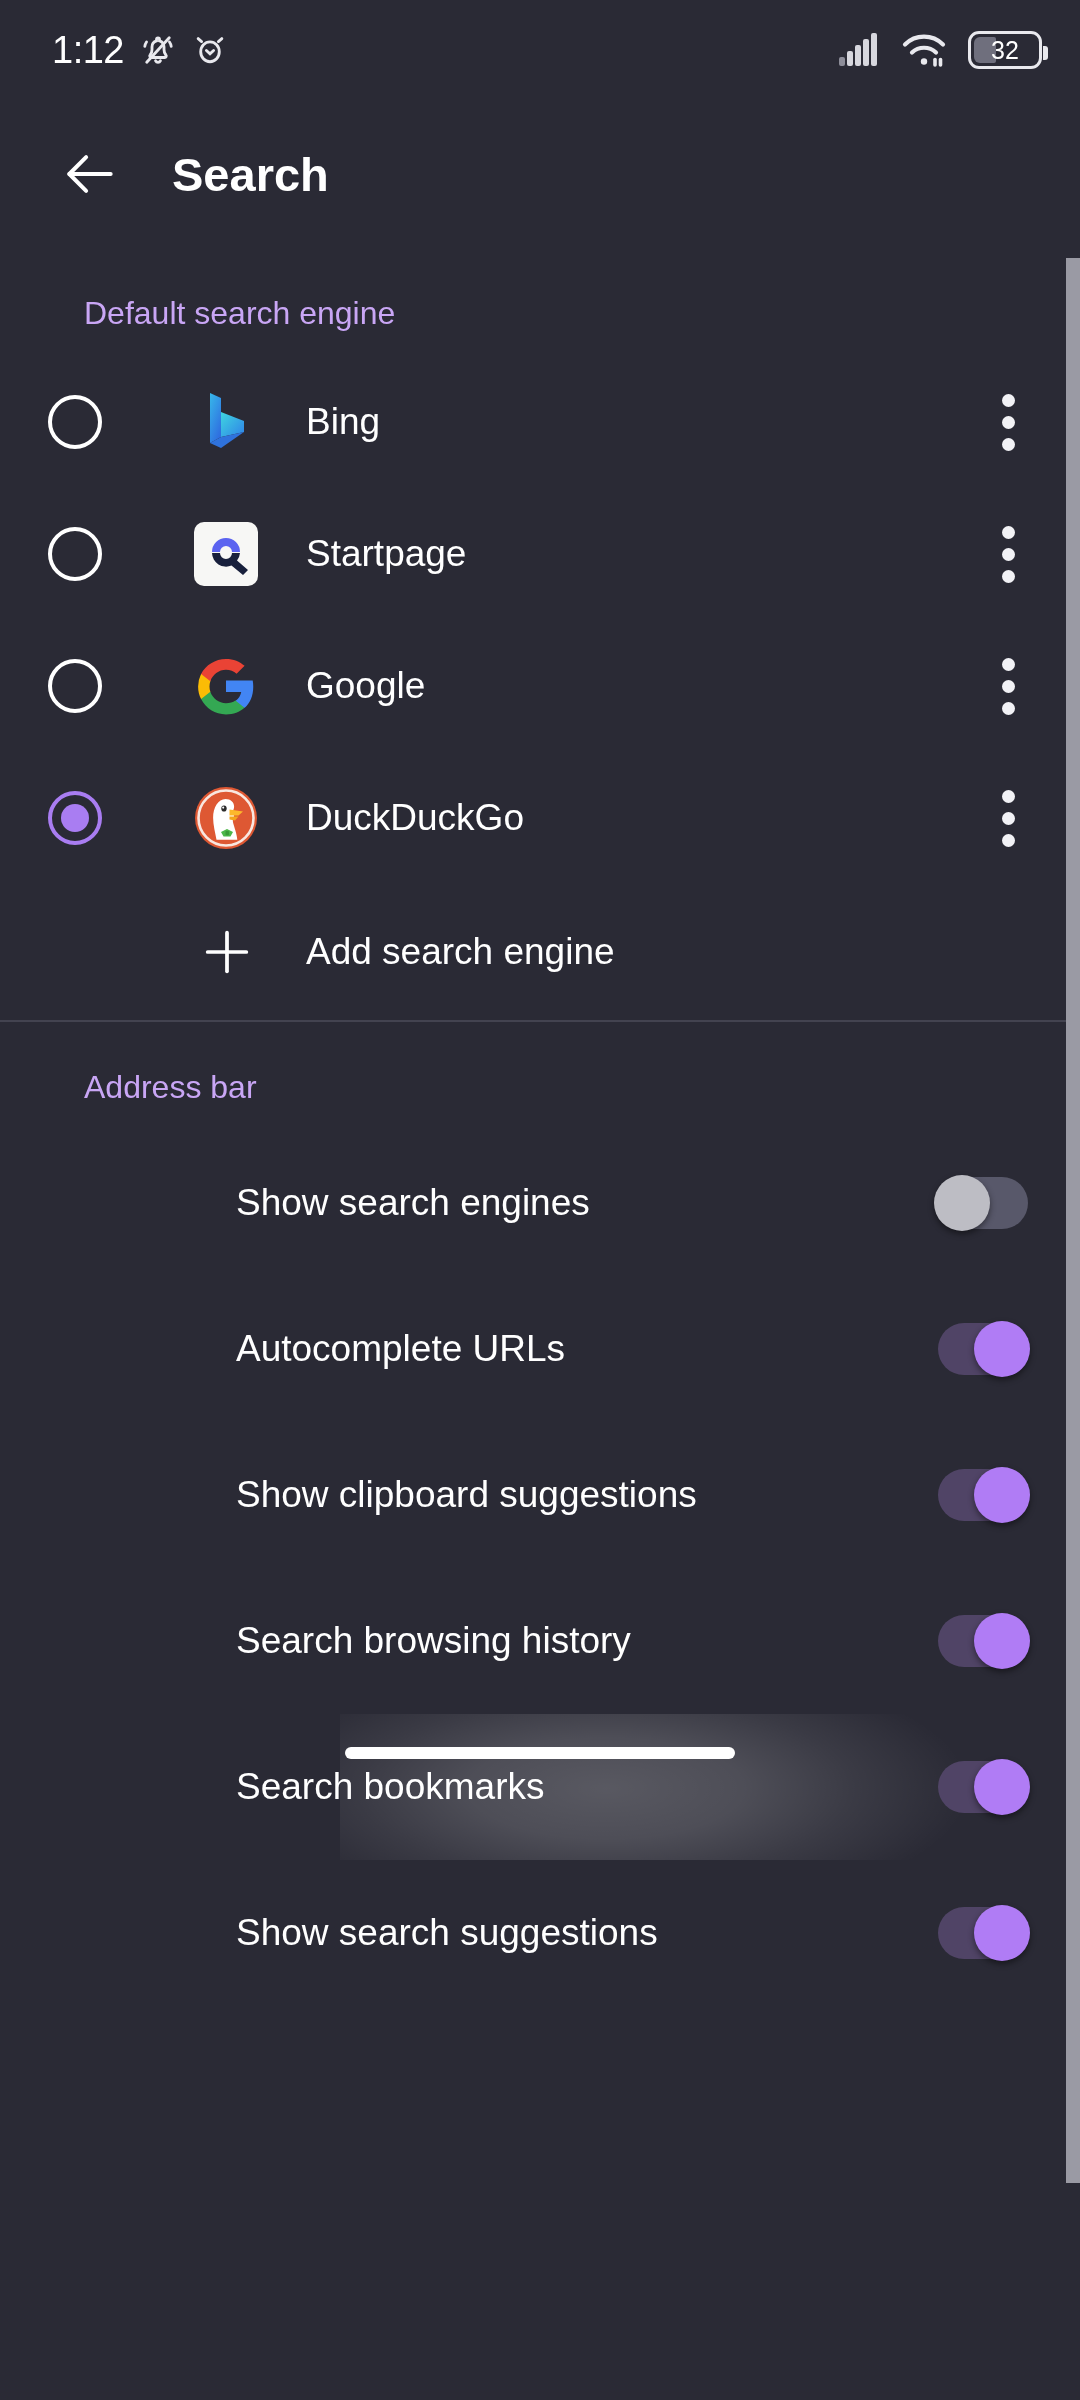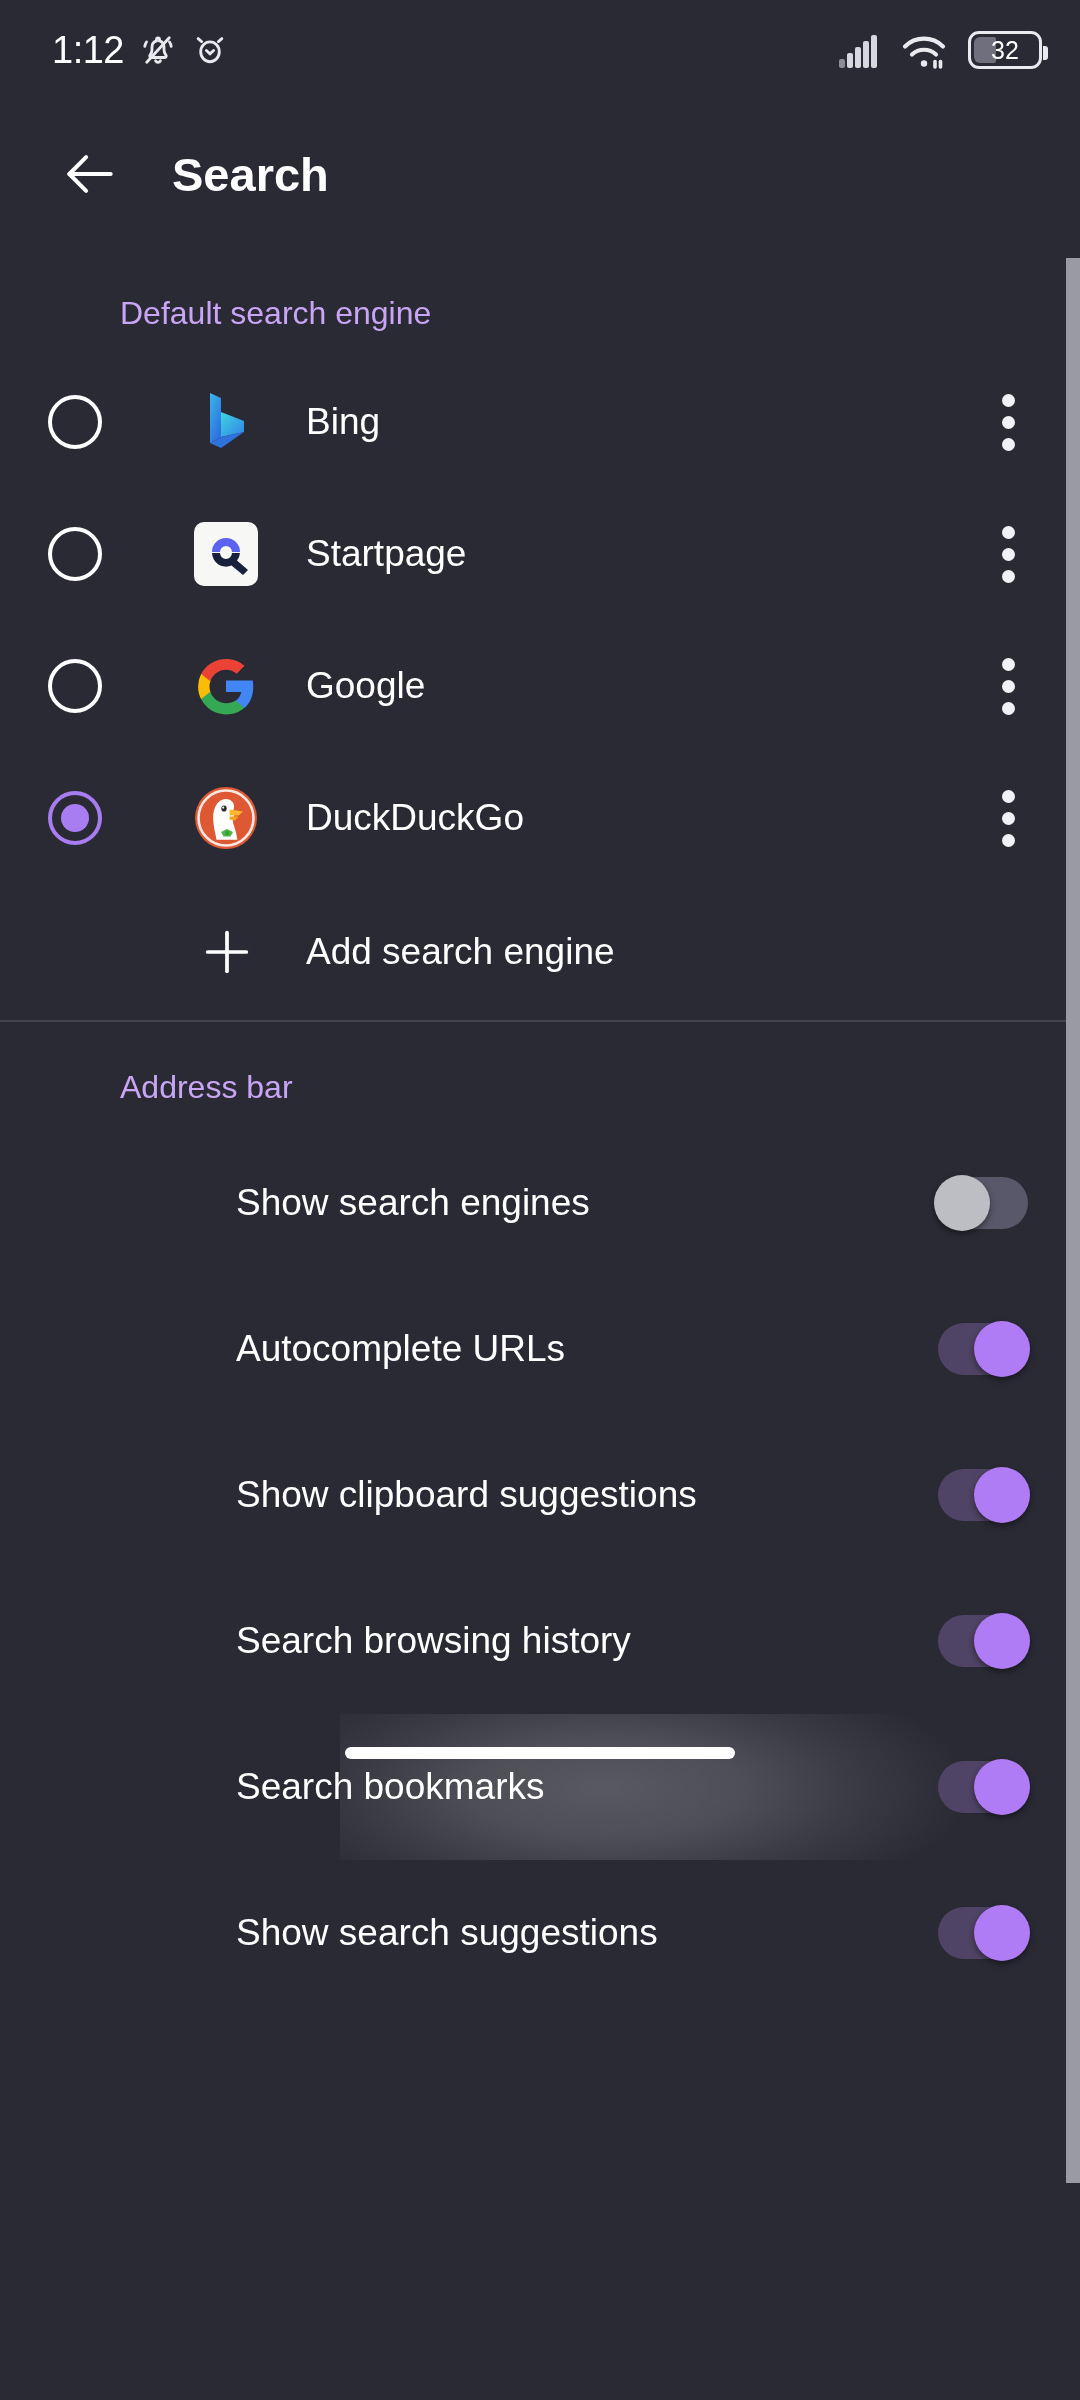--- a/index.html
+++ b/index.html
@@ -12,21 +12,21 @@
   .screen { position:relative; width:1080px; height:1796px; background:#2a2a35; }
 
   
   .statusbar {
     position:absolute; top:0; left:0; width:1080px; height:100px;
     display:flex; align-items:center; justify-content:space-between;
     padding:0 38px 0 52px;
   }
   .sb-left { display:flex; align-items:center; gap:16px; }
   .sb-clock { color:#ffffff; font-size:38px; letter-spacing:-0.5px; }
-  .sb-right { display:flex; align-items:flex-end; gap:22px; }
+  .sb-right { display:flex; align-items:center; gap:22px; }
   .icon-svg { display:block; }
 
   .battery {
     position:relative; width:74px; height:38px;
     border:3.5px solid #e9e9ee; border-radius:11px;
     display:flex; align-items:center; justify-content:center;
   }
   .battery:after {
     content:""; position:absolute; right:-9px; top:12px;
     width:5px; height:14px; background:#e9e9ee; border-radius:0 3px 3px 0;
@@ -48,21 +48,21 @@
   .back-btn { width:120px; display:flex; align-items:center; justify-content:center;
               margin-left:14px; height:110px; cursor:pointer; }
   .appbar-title { color:#ffffff; font-size:47px; font-weight:700; margin-left:22px; }
 
   
   .content {
     position:absolute; top:248px; left:0; width:1080px; height:2152px;
     overflow:hidden;
   }
   .section-header {
-    color:#c9a6f5; font-size:32px; padding:47px 0 0 120px; height:108px;
+    color:#c9a6f5; font-size:32px; padding:47px 0 0 84px; height:108px;
   }
   .engine-row {
     position:relative; height:132px; display:flex; align-items:center; cursor:pointer;
   }
   .radio {
     position:absolute; left:48px; width:54px; height:54px; border-radius:50%;
     border:4px solid #ffffff;
   }
   .radio.checked { border-color:#a97df2; }
   .radio.checked:after {

